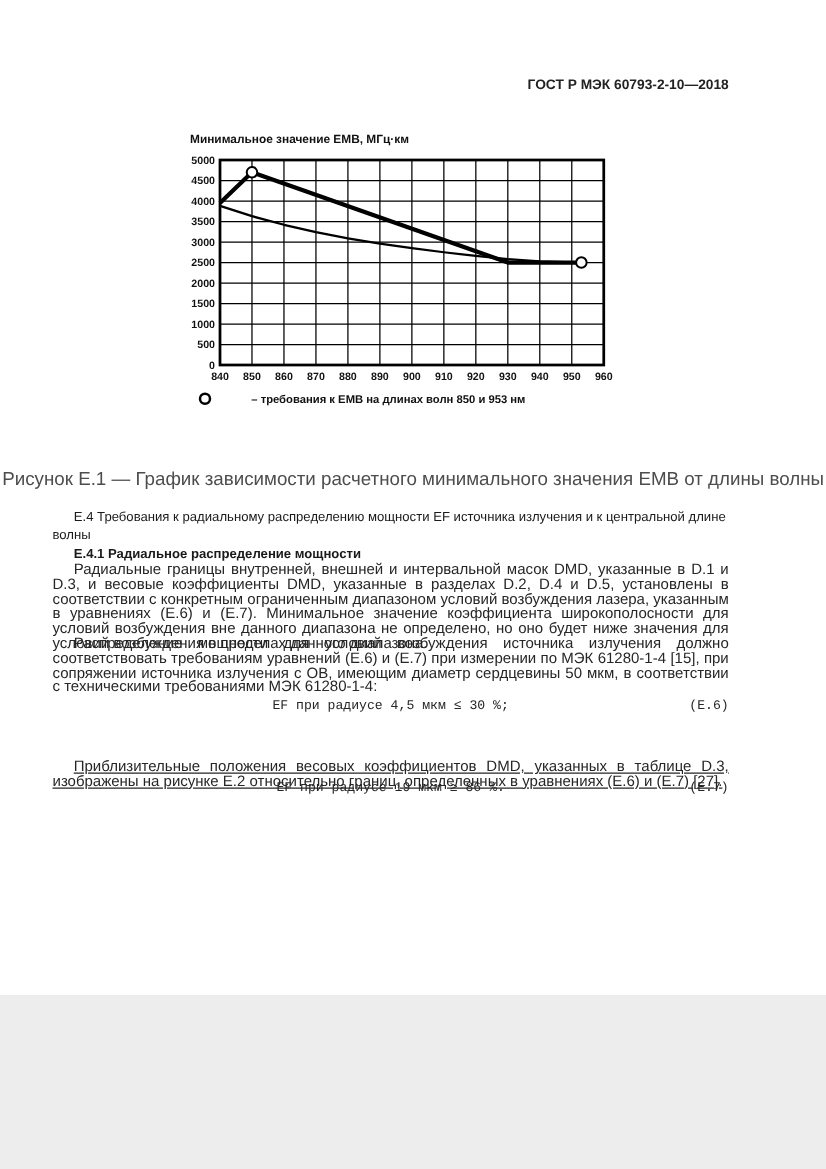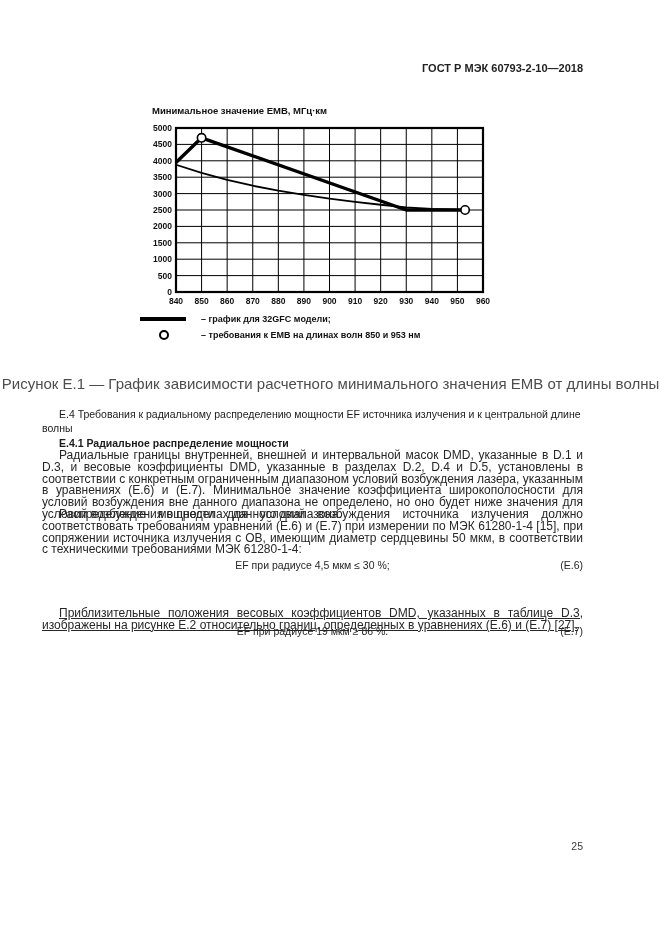--- a/index.html
+++ b/index.html
@@ -1,16 +1,16 @@
 <!DOCTYPE html>
 <html><head>
 <meta charset="utf-8">
 <style>
   html,body{margin:0;padding:0;background:#ededed;}
-  .page{position:relative;width:661px;height:935px;background:#ffffff;margin:0 auto;
+  .page{position:relative;width:661px;height:796px;background:#ffffff;margin:0 auto;
         font-family:"Liberation Sans",sans-serif;color:#1c1c1c;overflow:hidden;}
   .doc-header{position:absolute;top:62px;left:42px;width:541px;text-align:right;
         font-size:11px;font-weight:bold;color:#222;}
   .chart-wrap{position:absolute;left:130px;top:98px;width:400px;height:218px;}
   .legend{position:absolute;left:140px;top:311px;width:340px;font-size:9px;font-weight:bold;color:#111;}
   .legend-row{display:flex;align-items:center;height:16px;}
   .leg-marker{width:54px;display:flex;align-items:center;}
   .leg-line{display:inline-block;width:46px;background:#000;}
   .leg-line.thick{height:4px;}
   .leg-line.thin{height:2px;}
@@ -19,21 +19,21 @@
   .leg-label{margin-left:7px;}
   .caption{position:absolute;top:375px;left:0;width:661px;text-align:center;
         font-size:15px;color:#4d4d4d;}
   .h-e4{position:absolute;top:408px;left:42px;width:541px;font-size:10.5px;font-weight:normal;
         line-height:13.5px;text-indent:17px;color:#1a1a1a;}
   .h-e41{position:absolute;top:437px;left:42px;width:541px;font-size:10.5px;font-weight:bold;
         text-indent:17px;color:#1a1a1a;}
   .para{position:absolute;left:42px;width:541px;font-size:12px;line-height:11.8px;
         text-align:justify;text-indent:17px;color:#262626;}
   .p1{top:450px;} .p2{top:509px;} .p3{top:608px;text-decoration:underline;}
-  .eq-row{position:absolute;left:42px;width:541px;font-size:10.5px;color:#262626;text-align:center;}
+  .eq-row{position:absolute;left:42px;width:541px;font-size:10.5px;color:#262626;text-align:center;font-family:Liberation Mono, monospace;}
   .eq1{top:559px;} .eq2{top:585px;margin-top:40px;}
   .eq-num{position:absolute;right:0;top:0;}
   .page-num{position:absolute;top:840px;left:42px;width:541px;text-align:right;
         font-size:10.5px;color:#3a3a3a;}
 </style>
 </head>
 <body>
 
 <div class="page">
 
@@ -94,26 +94,20 @@
         <polyline points="46,66.73599999999999 71.58333333333333,74.936 97.16666666666666,81.824 122.75,87.728 148.33333333333331,92.648 173.91666666666669,96.912 199.5,100.52000000000001 225.08333333333334,103.8 250.66666666666666,106.752 276.25,109.376 301.83333333333337,111.016 335.09166666666664,112" fill="none" stroke="#000" stroke-width="1.8" stroke-linejoin="round" stroke-linecap="butt"></polyline>
         <circle cx="71.58333333333333" cy="39.84" r="4.2" fill="#fff" stroke="#000" stroke-width="1.6"></circle>
         <circle cx="335.09166666666664" cy="112" r="4.2" fill="#fff" stroke="#000" stroke-width="1.6"></circle>
         <text x="22" y="16" style="font:bold 9.5px 'Liberation Sans',sans-serif;fill:#111;">Минимальное значение EMB, МГц·км</text>
       </svg>
   </div>
 
   <div class="legend">
     <div class="legend-row">
       <span class="leg-marker">
-          <span class="leg-line thick"></span>
-        </span>
-      <span class="leg-label">– график для 32GFC модели;</span>
-    </div>
-    <div class="legend-row">
-      <span class="leg-marker">
           <span class="leg-circle"></span>
         </span>
       <span class="leg-label">– требования к EMB на длинах волн 850 и 953 нм</span>
     </div>
   </div>
 
   <div class="caption">Рисунок Е.1 — График зависимости расчетного минимального значения EMB от длины волны</div>
 
   <div class="h-e4">Е.4 Требования к радиальному распределению мощности EF источника излучения и к центральной длине волны</div>
   <div class="h-e41">Е.4.1 Радиальное распределение мощности</div>

